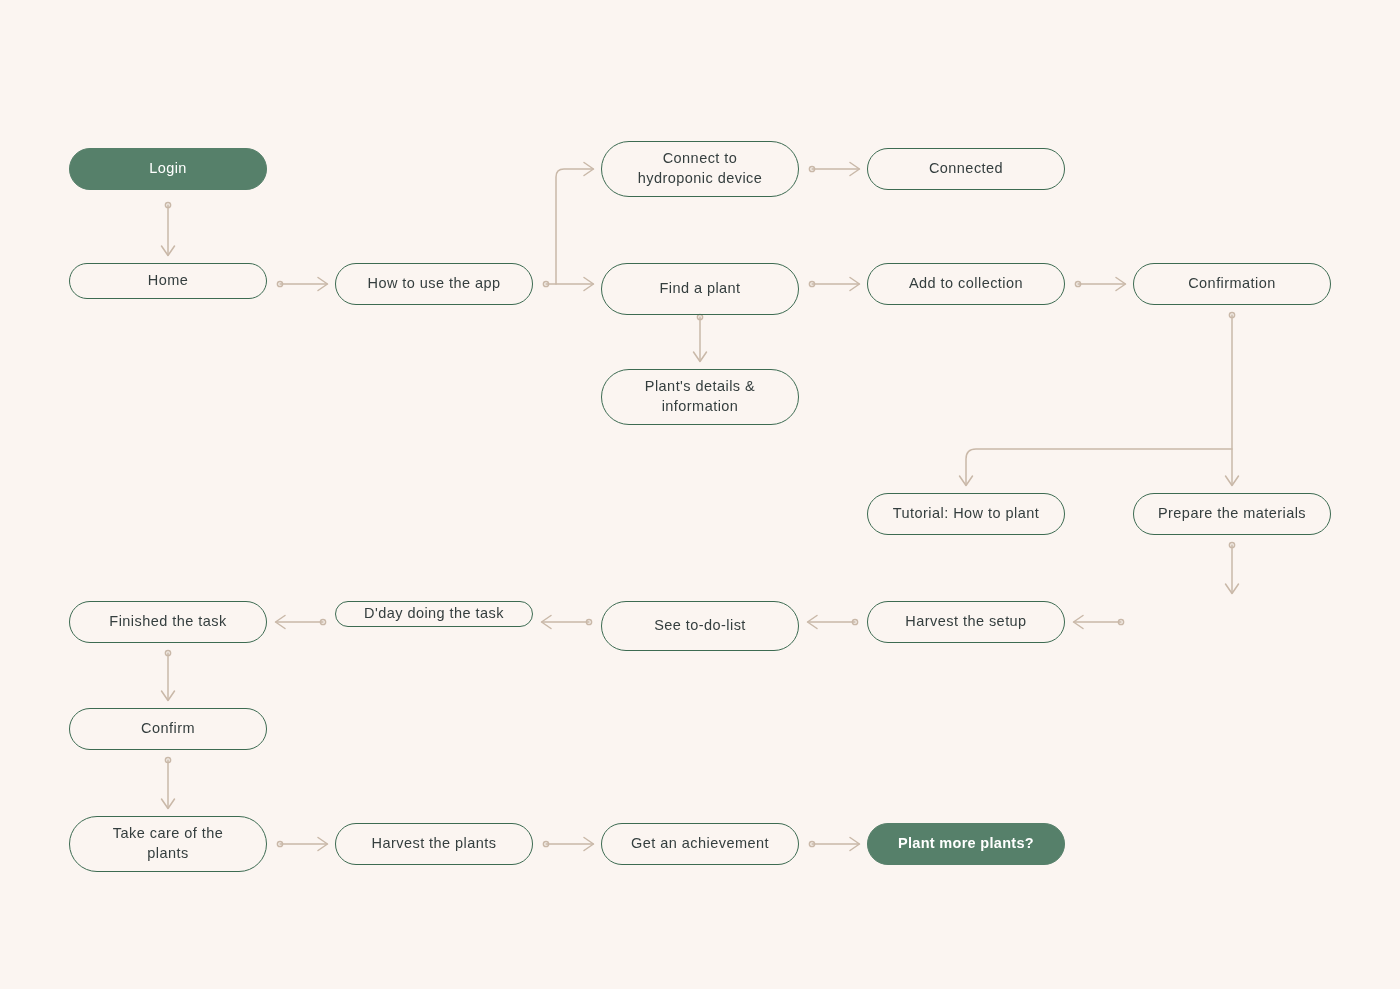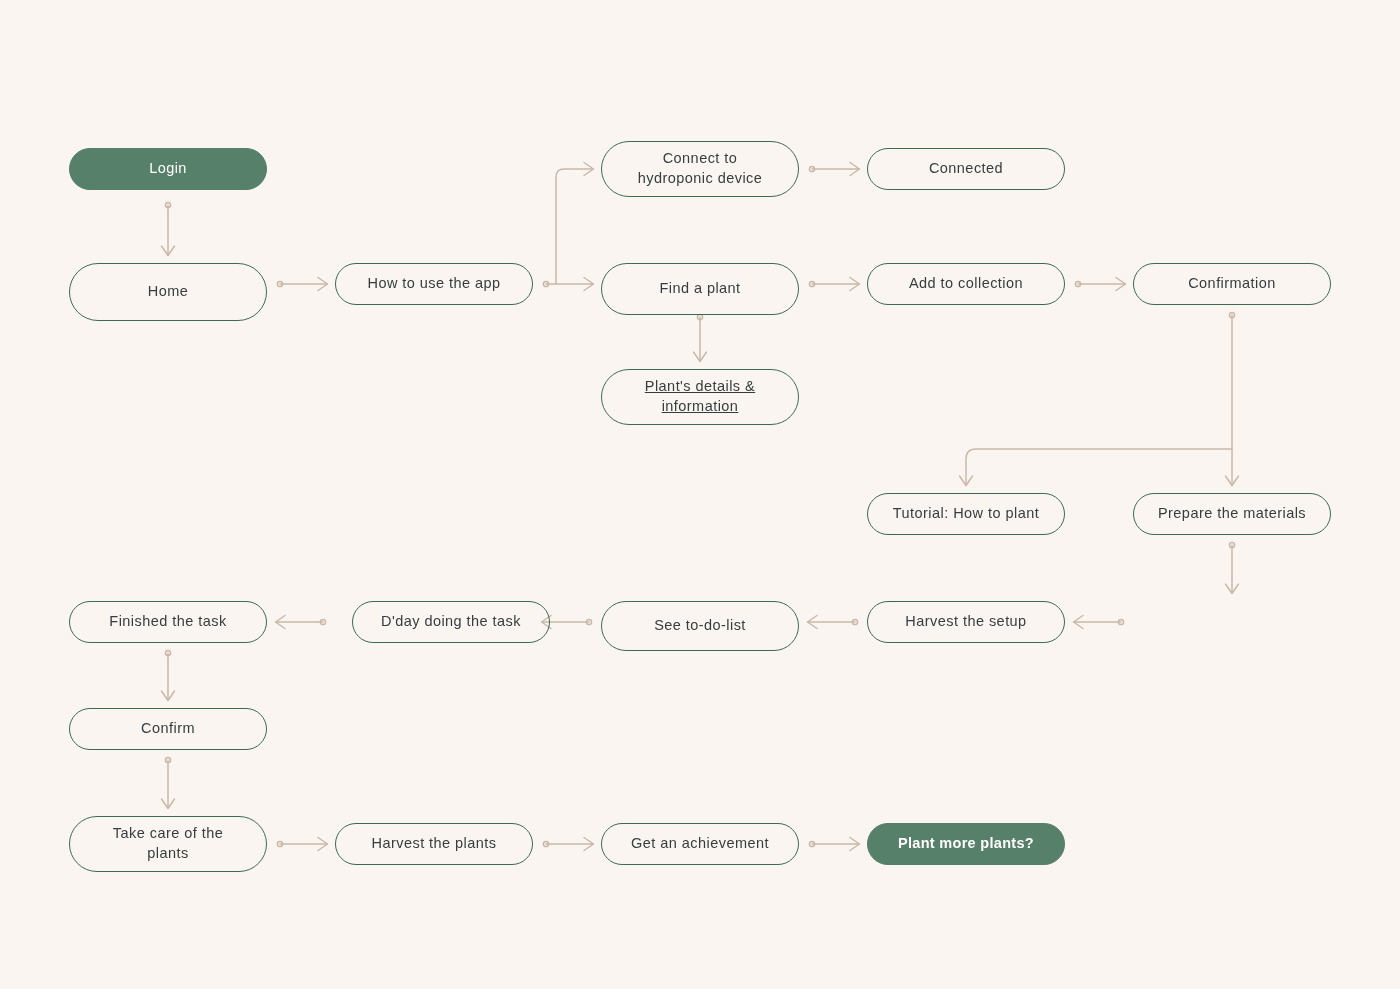--- a/index.html
+++ b/index.html
@@ -177,35 +177,35 @@
       <g>
         <circle cx="812" cy="832" r="2.6" fill="#fbf5f1"></circle>
         <path d="M812 832 L859 832"></path>
         <path d="M850 825.5 L859.5 832 L850 838.5"></path>
       </g>
 
     </g>
   </svg>
 
   <div class="node filled" style="left: 69px; top: 136px; width: 198px; height: 42px;">Login</div>
-  <div class="node" style="left: 69px; top: 251px; width: 198px; height: 58px;">Home</div>
+  <div class="node" style="left: 69px; top: 251px; width: 198px; height: 36px;">Home</div>
   <div class="node" style="left: 335px; top: 251px; width: 198px; height: 42px;">How to use the app</div>
   <div class="node" style="left: 601px; top: 129px; width: 198px; height: 56px;">Connect to
 hydroponic device</div>
   <div class="node" style="left: 867px; top: 136px; width: 198px; height: 42px;">Connected</div>
   <div class="node" style="left: 601px; top: 251px; width: 198px; height: 52px;">Find a plant</div>
   <div class="node" style="left: 867px; top: 251px; width: 198px; height: 42px;">Add to collection</div>
   <div class="node" style="left: 1133px; top: 251px; width: 198px; height: 42px;">Confirmation</div>
-  <div class="node" style="left: 601px; top: 357px; width: 198px; height: 56px; text-decoration: underline;">Plant's details &amp;
+  <div class="node" style="left: 601px; top: 357px; width: 198px; height: 56px;">Plant's details &amp;
 information</div>
   <div class="node" style="left: 867px; top: 481px; width: 198px; height: 42px;">Tutorial: How to plant</div>
   <div class="node" style="left: 1133px; top: 481px; width: 198px; height: 42px;">Prepare the materials</div>
   <div class="node" style="left: 867px; top: 589px; width: 198px; height: 42px;">Harvest the setup</div>
   <div class="node" style="left: 601px; top: 589px; width: 198px; height: 50px;">See to-do-list</div>
-  <div class="node" style="left: 352px; top: 589px; width: 198px; height: 42px;">D'day doing the task</div>
+  <div class="node" style="left: 335px; top: 589px; width: 198px; height: 26px;">D'day doing the task</div>
   <div class="node" style="left: 69px; top: 589px; width: 198px; height: 42px;">Finished the task</div>
   <div class="node" style="left: 69px; top: 696px; width: 198px; height: 42px;">Confirm</div>
   <div class="node" style="left: 69px; top: 804px; width: 198px; height: 56px;">Take care of the
 plants</div>
   <div class="node" style="left: 335px; top: 811px; width: 198px; height: 42px;">Harvest the plants</div>
   <div class="node" style="left: 601px; top: 811px; width: 198px; height: 42px;">Get an achievement</div>
   <div class="node filled bold" style="left: 867px; top: 811px; width: 198px; height: 42px;">Plant more plants?</div>
 
 </div>
 

